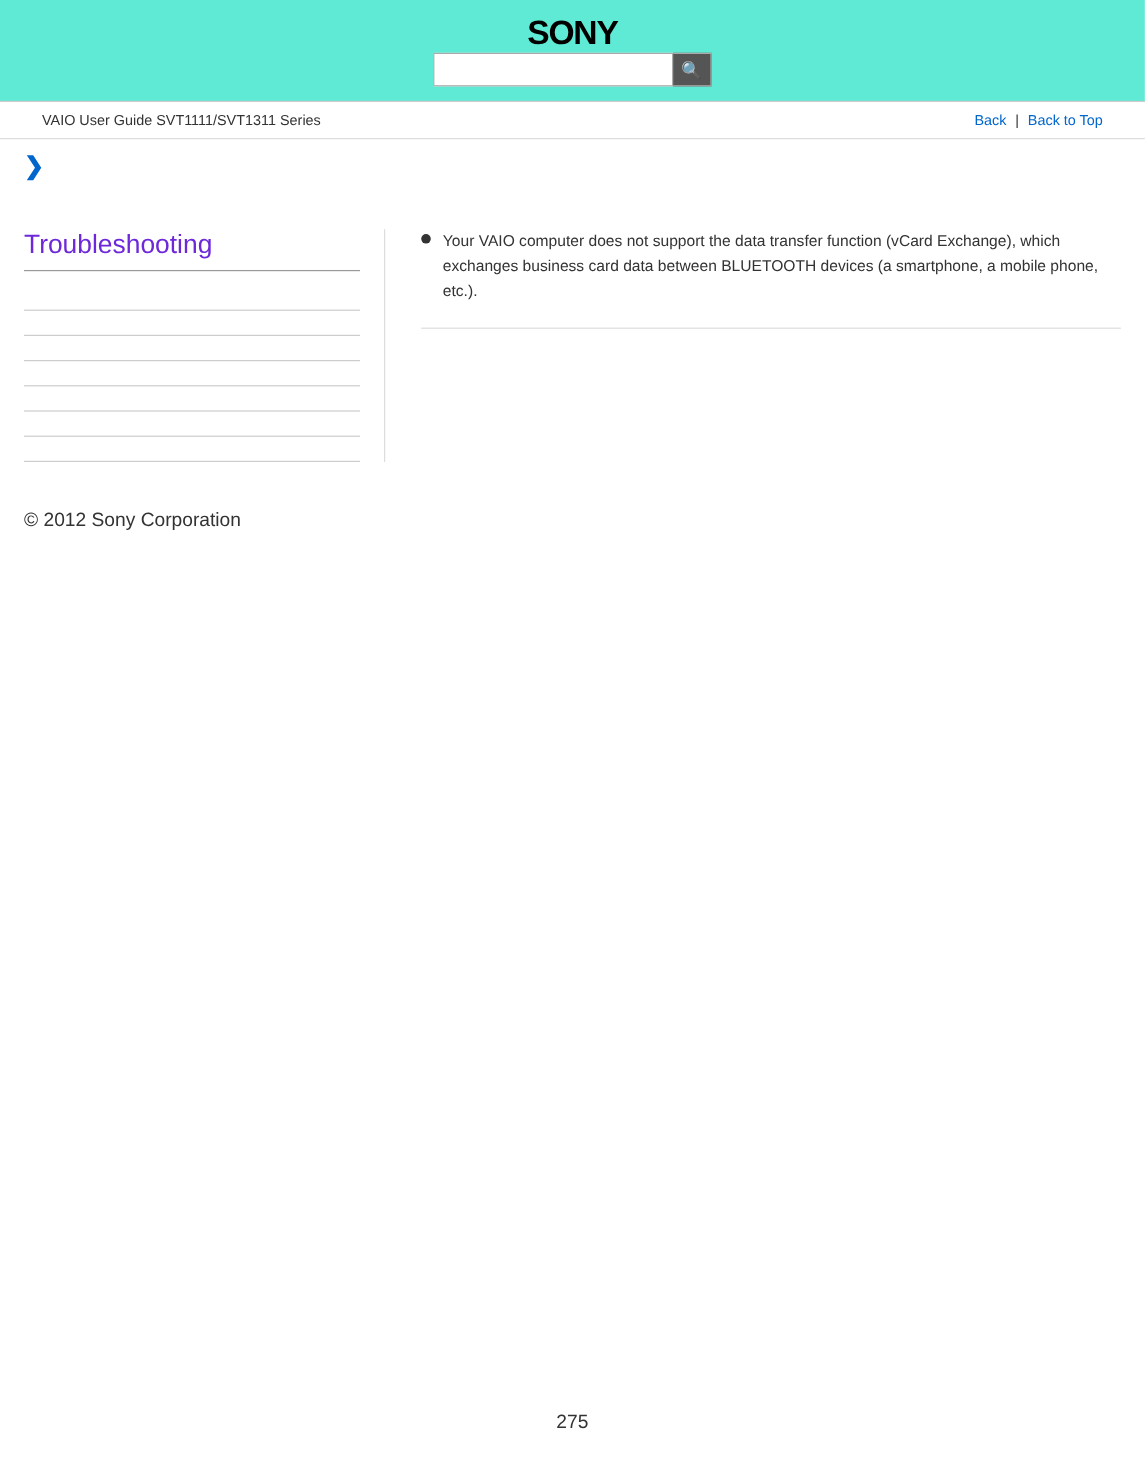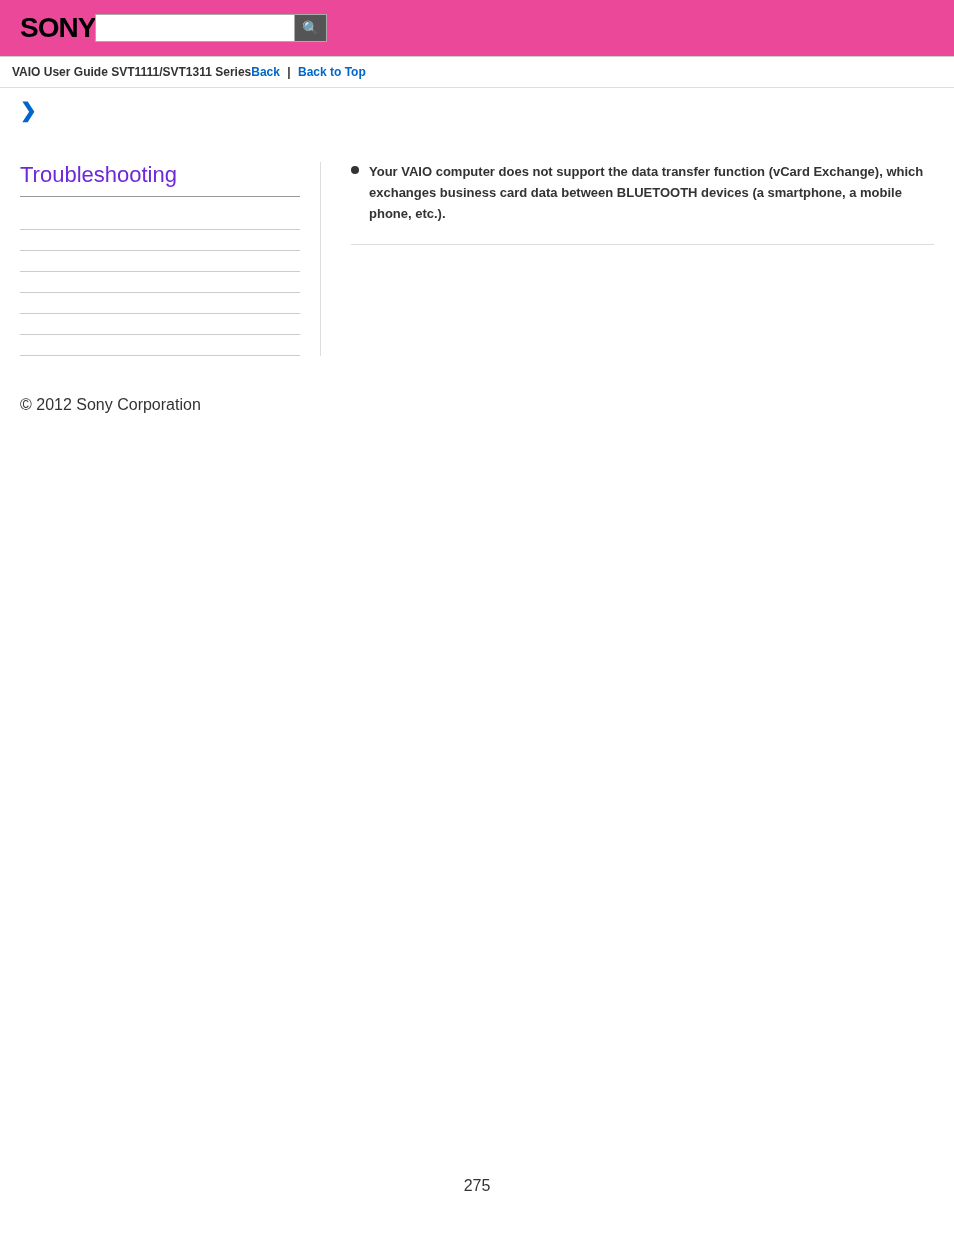--- a/index.html
+++ b/index.html
@@ -12,26 +12,27 @@
       font-family: Arial, Helvetica, sans-serif;
       font-size: 13px;
       color: #333;
       background: #fff;
       width: 954px;
       min-height: 1235px;
     }
 
     
     .header {
-      background: #ec4899;
+      background: #5eead4;
       padding: 12px 20px;
       display: flex;
       align-items: center;
-      justify-content: flex-start;
+      justify-content: flex-end;
       border-bottom: 1px solid #ccc;
+      flex-direction: column;
     }
 
     .sony-logo {
       font-size: 28px;
       font-weight: bold;
       color: #000;
       letter-spacing: -1px;
       font-family: 'Arial Black', Arial, sans-serif;
     }
 
@@ -59,25 +60,25 @@
       cursor: pointer;
       display: flex;
       align-items: center;
       justify-content: center;
       color: #fff;
       font-size: 14px;
     }
 
     
     .nav-bar {
-      padding: 8px 12px;
-      display: flex;
+      padding: 8px 35px;
+      display: flex;
+      justify-content: space-between;
       align-items: center;
       border-bottom: 1px solid #ddd;
-      font-weight: bold;
     }
 
     .nav-title {
       font-size: 12px;
       color: #333;
     }
 
     .nav-links {
       font-size: 12px;
     }
@@ -141,21 +142,20 @@
       padding-left: 30px;
       border-left: 1px solid #ddd;
     }
 
     .bullet-item {
       display: flex;
       align-items: flex-start;
       margin-bottom: 20px;
       padding-bottom: 20px;
       border-bottom: 1px solid #ddd;
-      font-weight: bold;
     }
 
     .bullet-dot {
       width: 8px;
       height: 8px;
       background: #333;
       border-radius: 50%;
       margin-top: 4px;
       flex-shrink: 0;
       margin-right: 10px;

